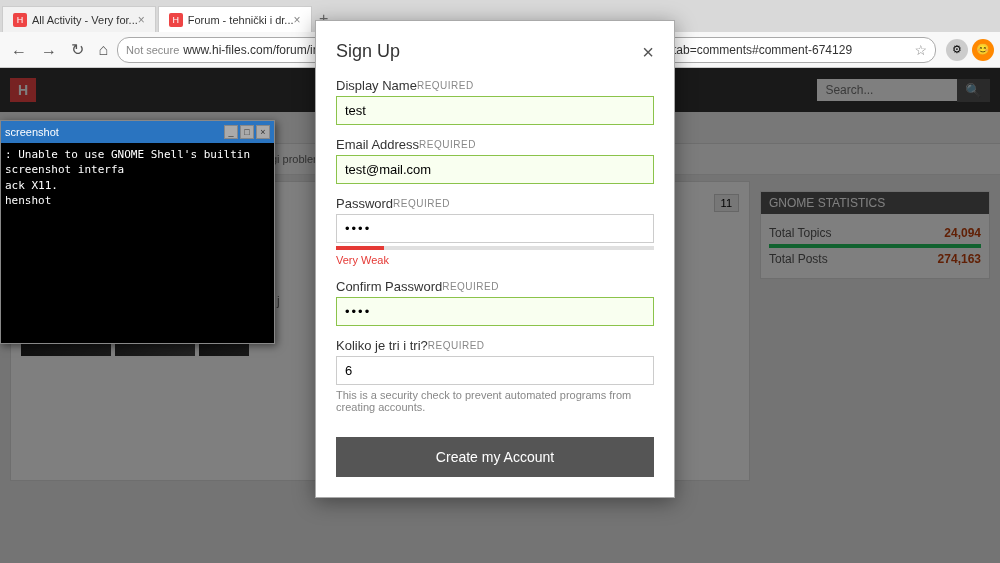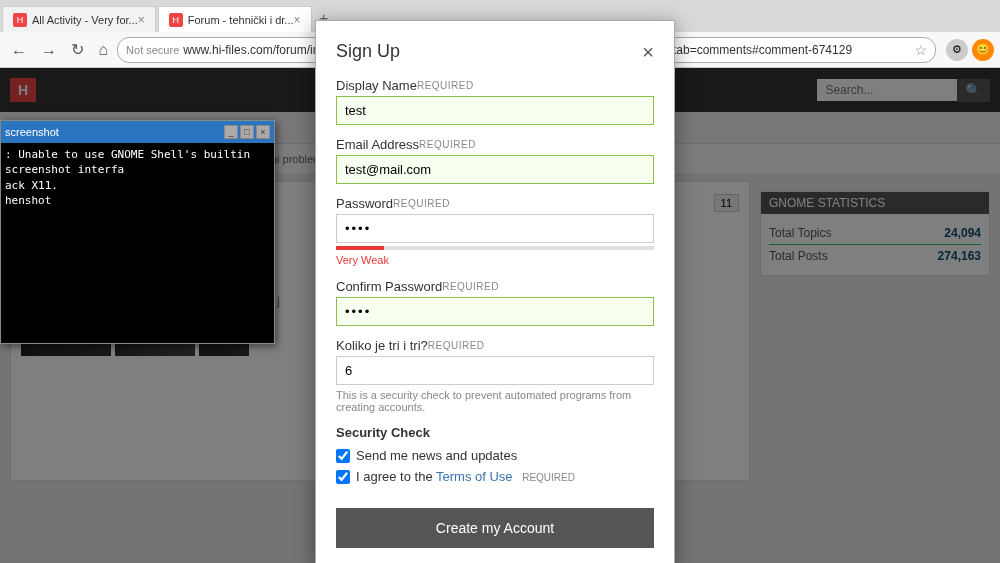--- a/index.html
+++ b/index.html
@@ -45,24 +45,24 @@
     .breadcrumb a { color: #3b73af; text-decoration: none; }
     .breadcrumb-sep { color: #999; }
 
     
     .main-content { display: flex; padding: 0 10px; gap: 10px; }
     .content-area { flex: 1; background: #fff; border: 1px solid #ddd; min-height: 300px; padding: 10px; }
     .sidebar { width: 230px; }
 
     .forum-stats { background: #fff; border: 1px solid #ddd; padding: 8px; margin-top: 10px; }
     .forum-stats-title { background: #555; color: #fff; font-size: 12px; padding: 4px 8px; margin: -8px -8px 8px -8px; }
-    .stat-row { display: flex; justify-content: space-between; padding: 4px 0; border-bottom: 1px solid #22c55e; font-size: 12px; }
+    .stat-row { display: flex; justify-content: space-between; padding: 4px 0; border-bottom: 4px solid #22c55e; font-size: 12px; }
     .stat-row:last-child { border-bottom: none; }
     .stat-label { color: #555; }
-    .stat-value { font-weight: bold; color: #0c4a6e; margin-left: 15px; }
+    .stat-value { font-weight: bold; color: #c2410c; margin-left: 15px; }
 
     
     .all-activity-link { float: right; font-size: 11px; color: #3b73af; text-decoration: none; padding: 2px; }
 
     
     .overlay { position: absolute; top: 68px; left: 0; right: 0; bottom: 0; background: rgba(0,0,0,0.5); z-index: 100; }
 
     
     .terminal-window { position: absolute; top: 120px; left: 0; width: 275px; z-index: 101; border: 1px solid #888; box-shadow: 2px 2px 8px rgba(0,0,0,0.5); }
     .terminal-titlebar { background: #2a74c0; display: flex; align-items: center; padding: 2px 4px; height: 22px; }
@@ -311,30 +311,16 @@
   <div class="form-group">
     <div class="form-label">
       <span>Koliko je tri i tri?</span>
       <span class="required-badge">REQUIRED</span>
     </div>
     <input type="text" class="form-input" value="6" style="">
     <div class="security-hint">This is a security check to prevent automated programs from creating accounts.</div>
   </div>
 
   
-  <div class="form-group">
-    <div class="security-check-title">Security Check</div>
-    <div class="checkbox-row">
-      <input type="checkbox" id="newsletter" checked="" style="">
-      <label for="newsletter" class="checkbox-label">Send me news and updates</label>
-    </div>
-    <div class="checkbox-row">
-      <input type="checkbox" id="terms" checked="" style="">
-      <label for="terms" class="checkbox-label">
-        <span>I agree to the </span><a href="#" class="terms-link">Terms of Use</a>
-        <span style="font-size:10px;color:#888;text-transform:uppercase;margin-left:6px;">REQUIRED</span>
-      </label>
-    </div>
-  </div>
 
   
   <button class="create-btn">Create my Account</button>
 </div>
 
 </body></html>

